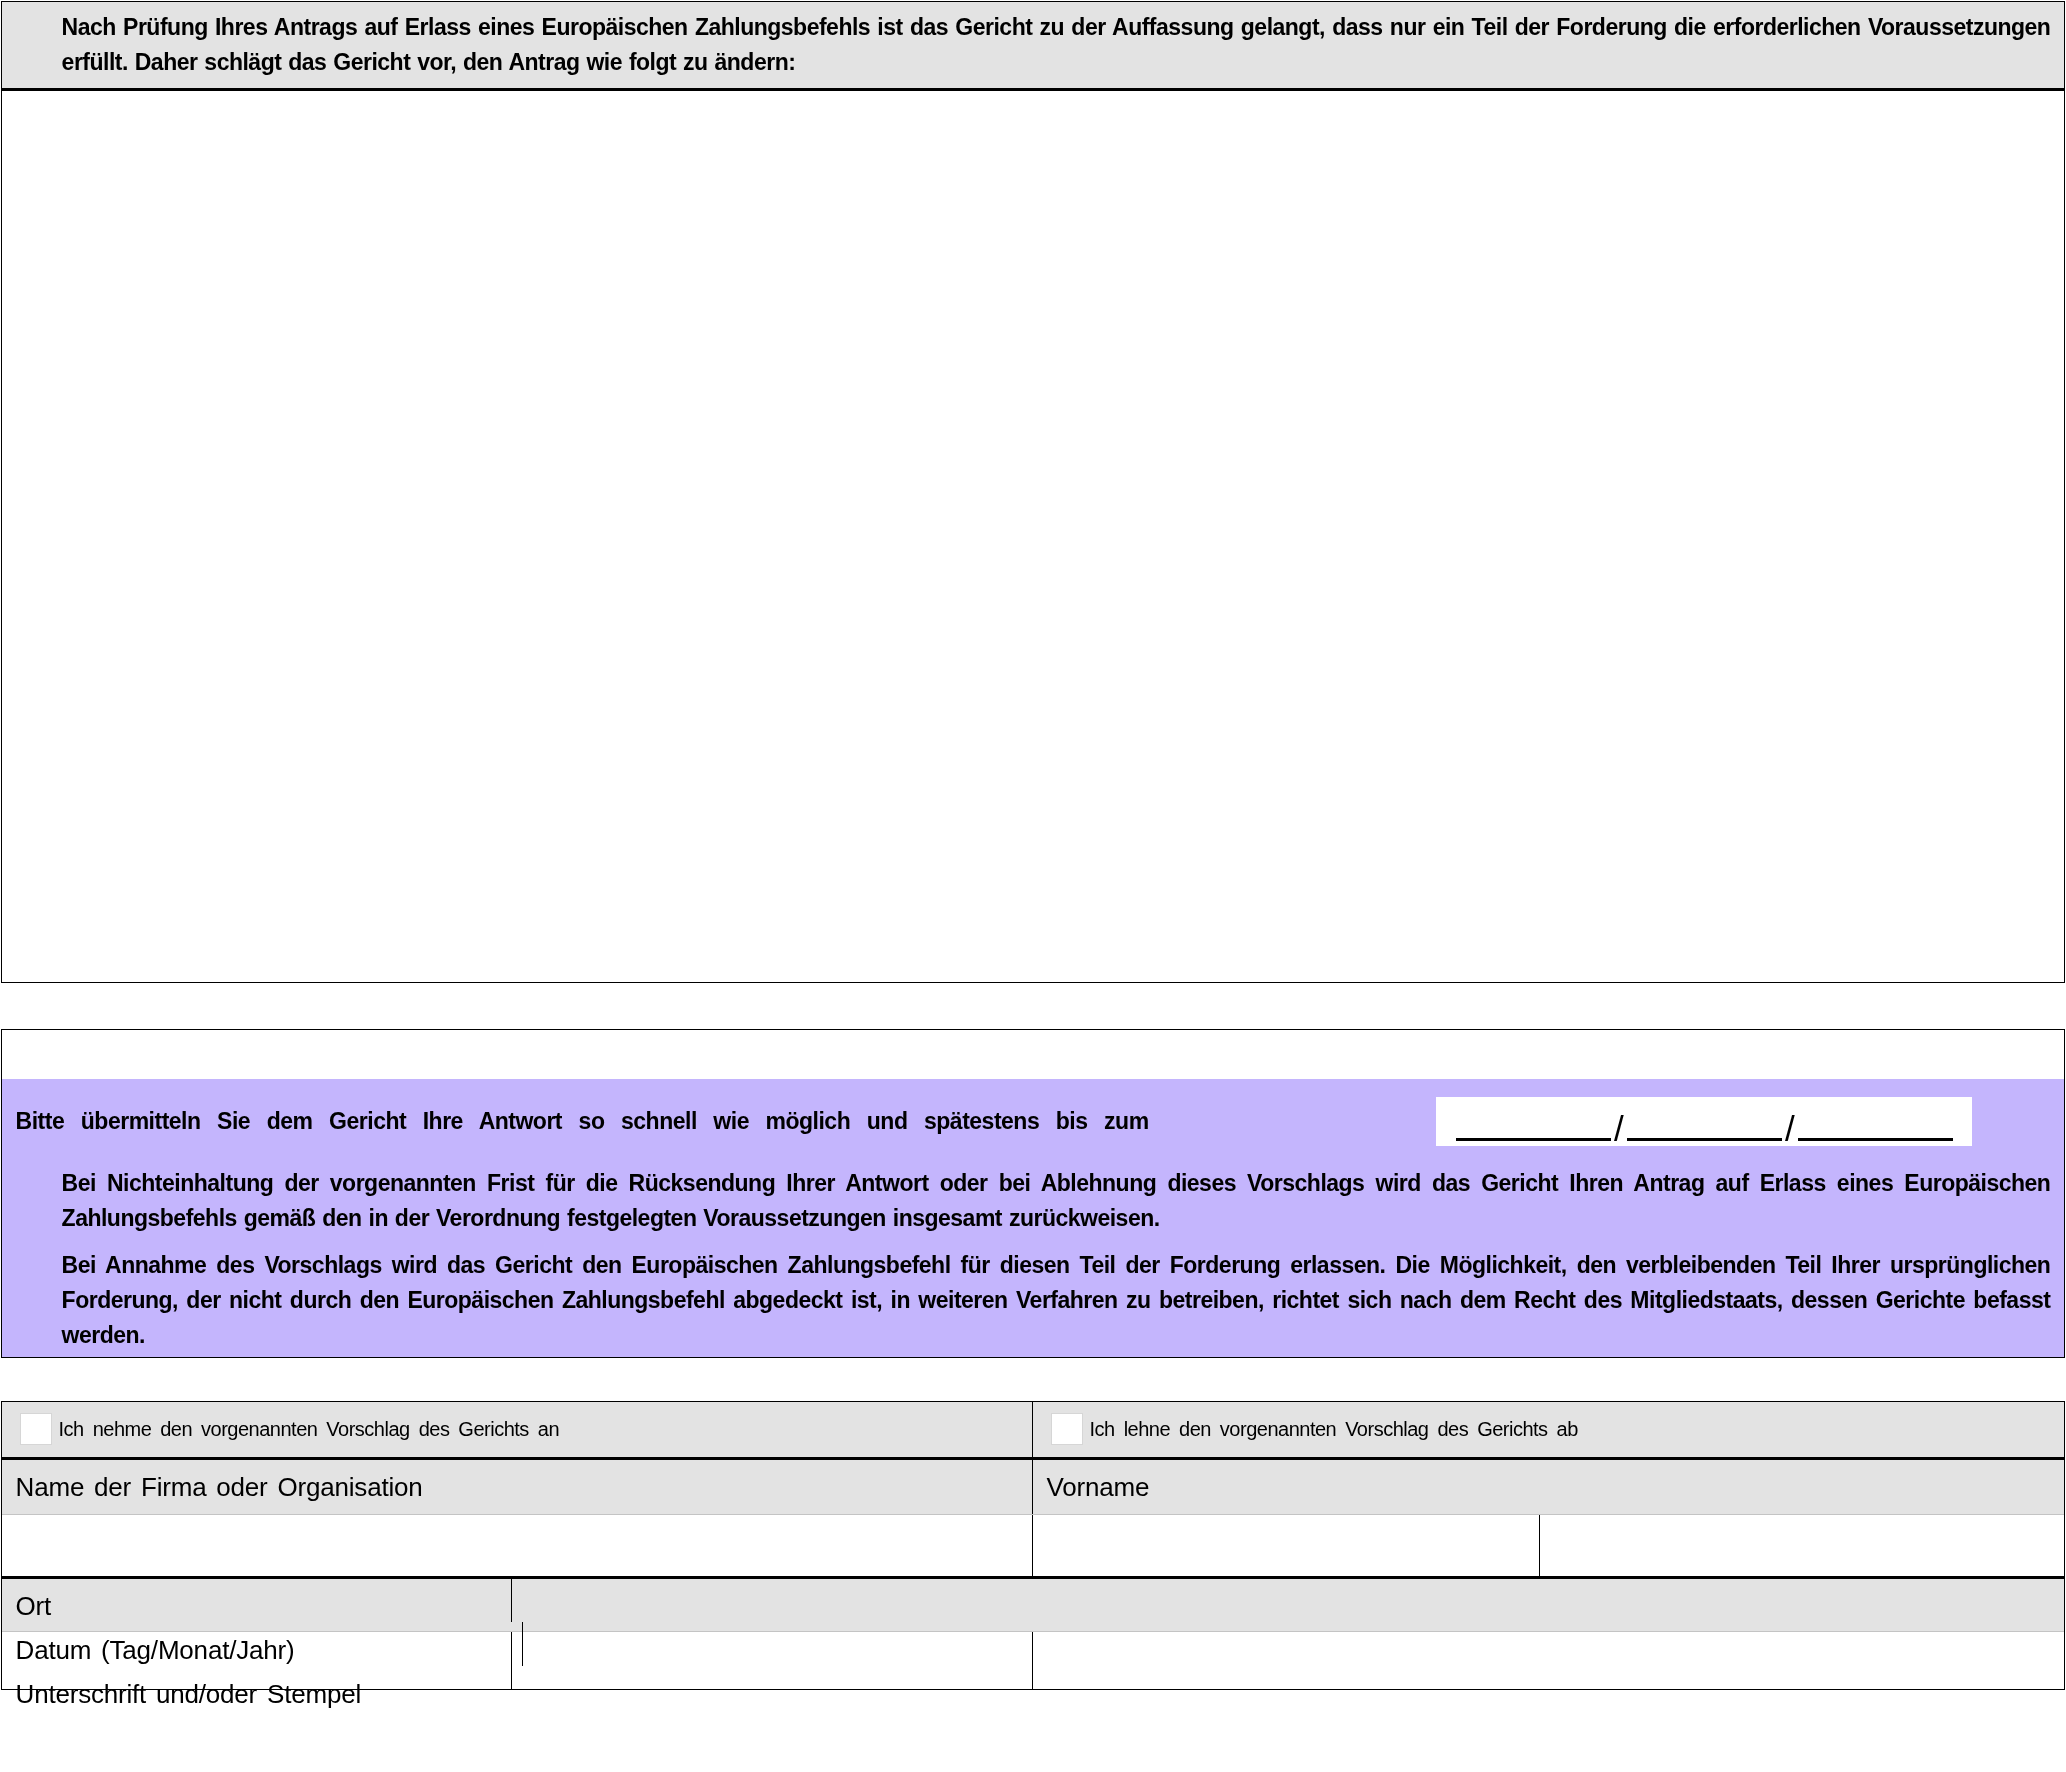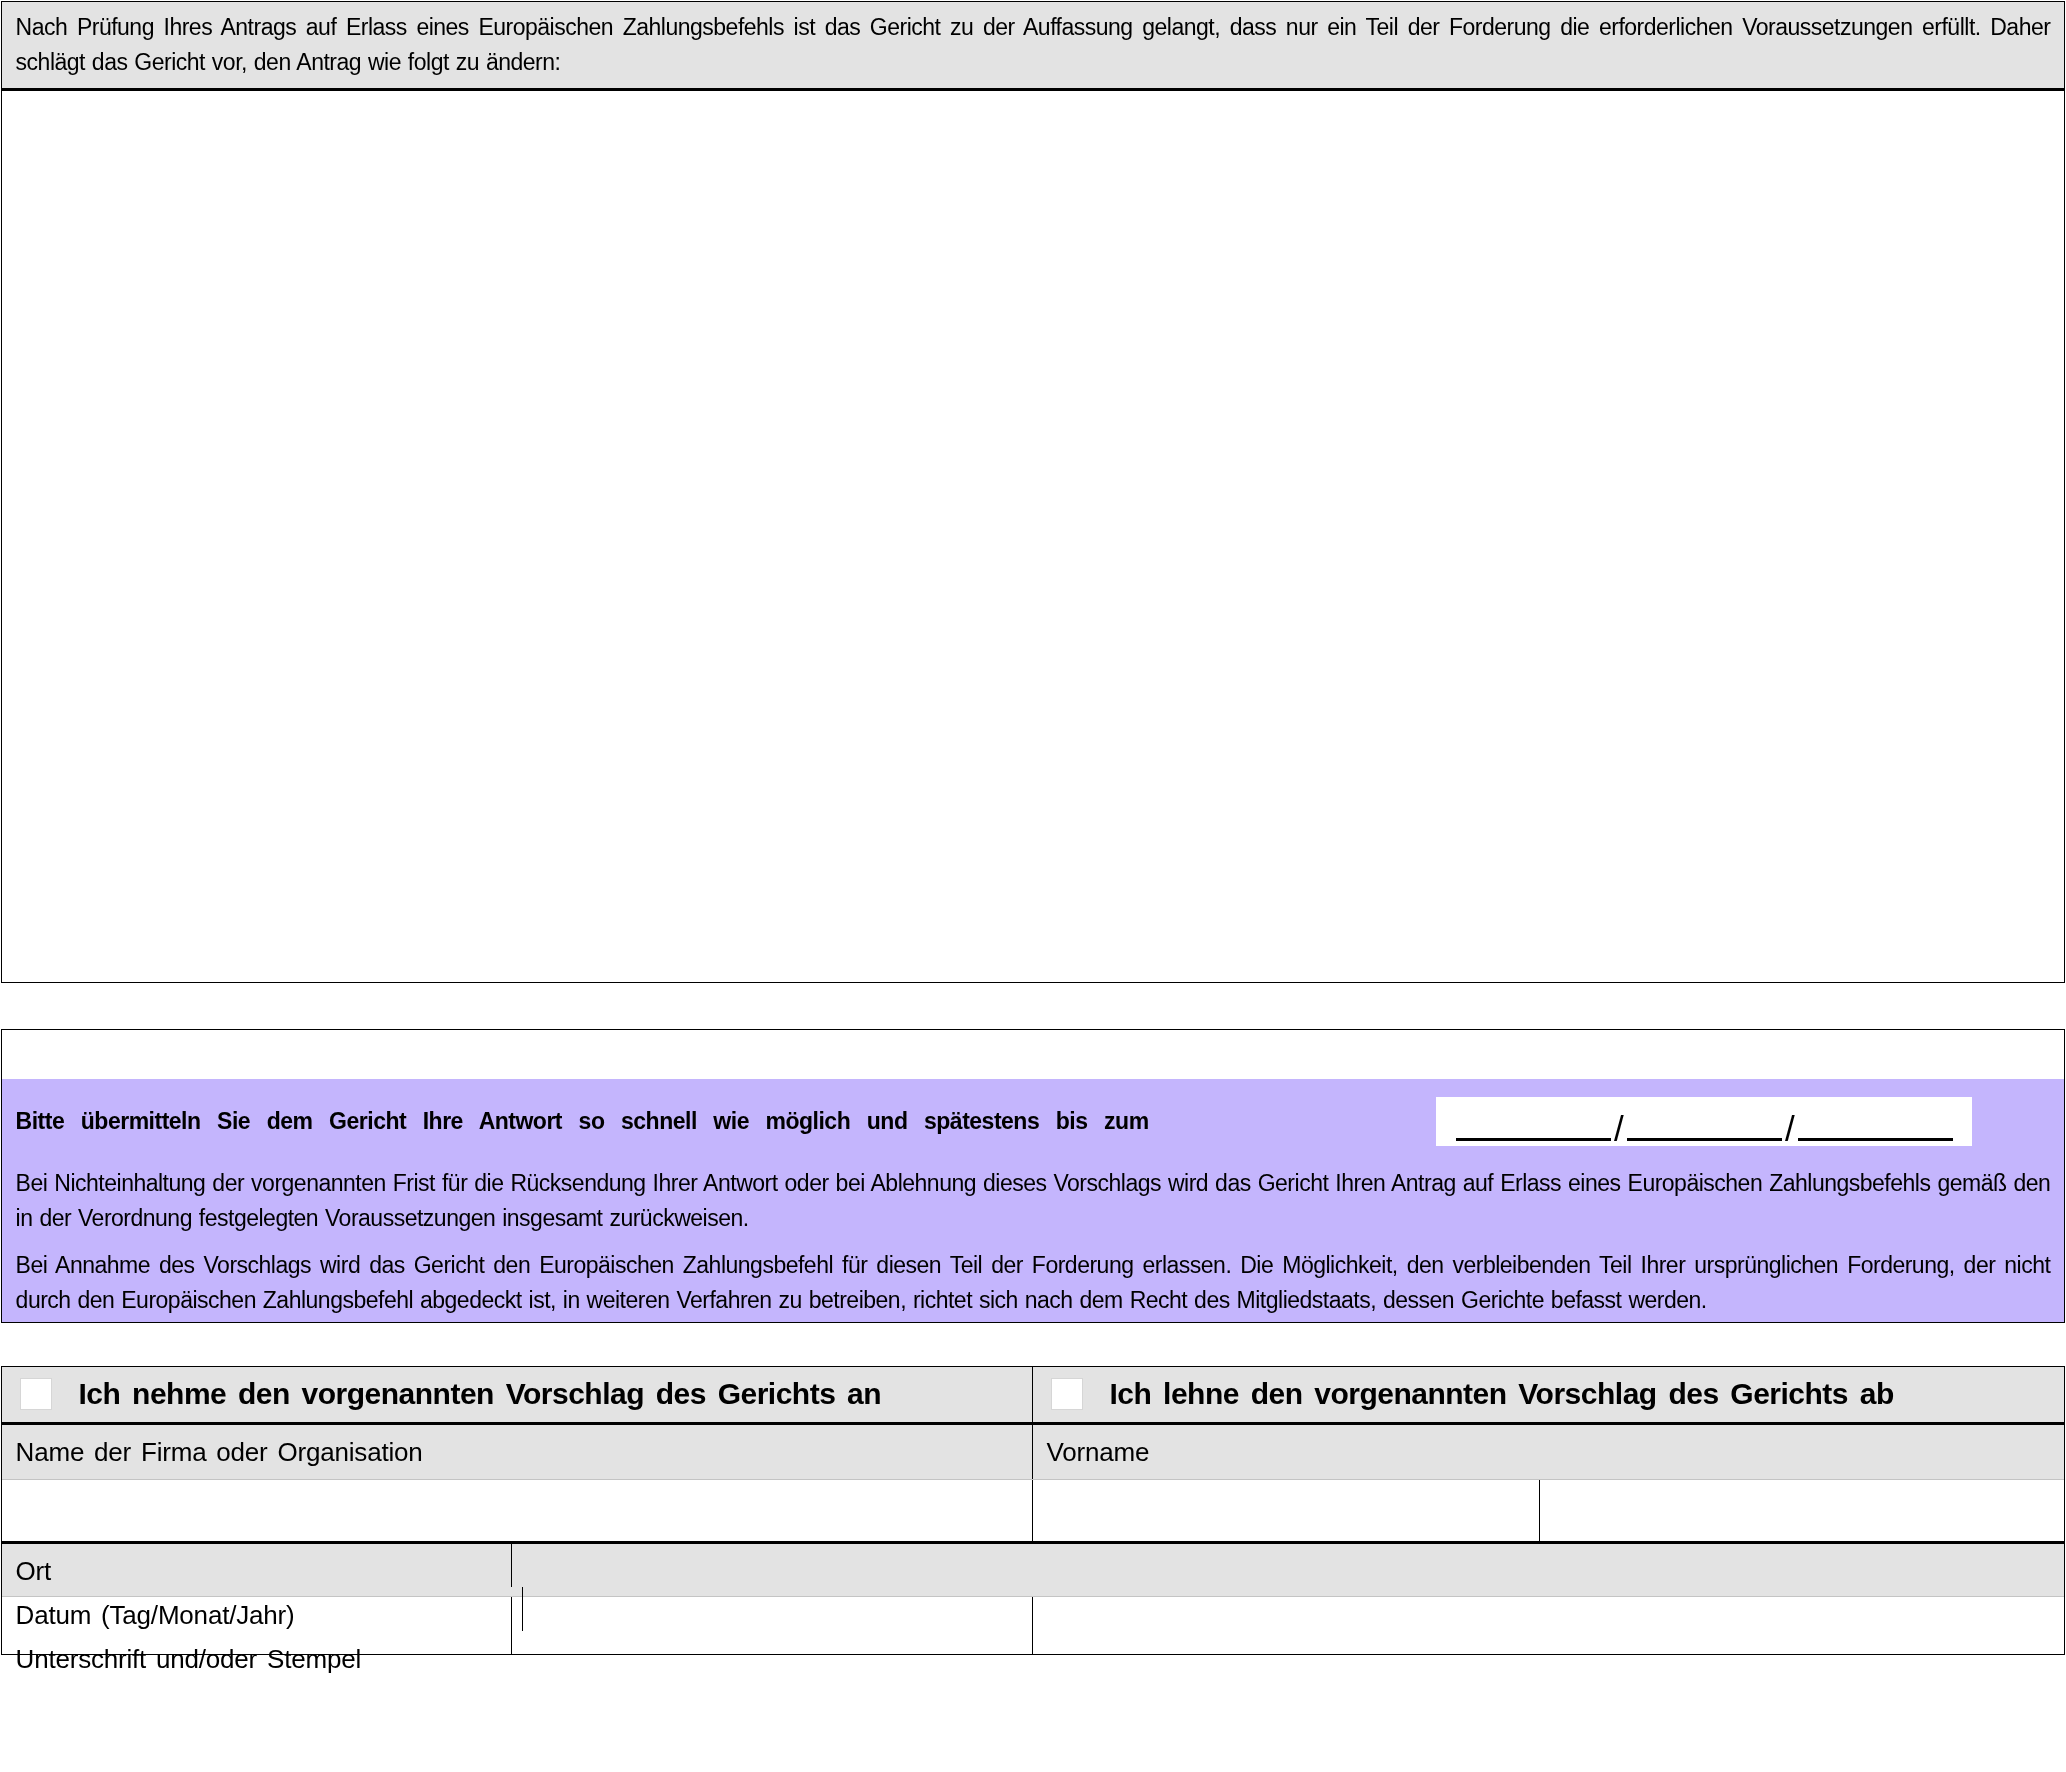--- a/index.html
+++ b/index.html
@@ -19,23 +19,24 @@
 
   
   .box1-header {
     background: #e3e3e3;
     border-bottom: 3.9px solid #000;
     padding: 7.8px 13.6px 8.7px 13.6px;
   }
   .bold-text {
     font-size: 23px;
     line-height: 35px;
-    font-weight: normal;
+    font-weight: bold;
     letter-spacing: -0.5px;
     word-spacing: 1px;
+    margin-left: 46px;
   }
   .justified { text-align: justify; }
   .box1-content {
     height: 891px;
     background: #fff;
   }
 
   .gap1 { height: 46px; }
   .gap2 { height: 43px; }
 
@@ -105,23 +106,23 @@
     padding-left: 17.5px;
   }
   .checkbox {
     width: 32px;
     height: 32px;
     background: #ffffff;
     border: 1px solid #d6d6d6;
     flex-shrink: 0;
   }
   .opt-label {
-    margin-left: 27px;
-    font-size: 30px;
-    font-weight: bold;
+    margin-left: 7px;
+    font-size: 20px;
+    font-weight: normal;
     letter-spacing: -0.5px;
     word-spacing: 3.9px;
     white-space: nowrap;
   }
 
   .r2 { height: 55px; }
   .r3 { height: 64px; }
   .r4 { height: 53px; flex-direction: column; }
   .r5 { height: 57px; }
 

